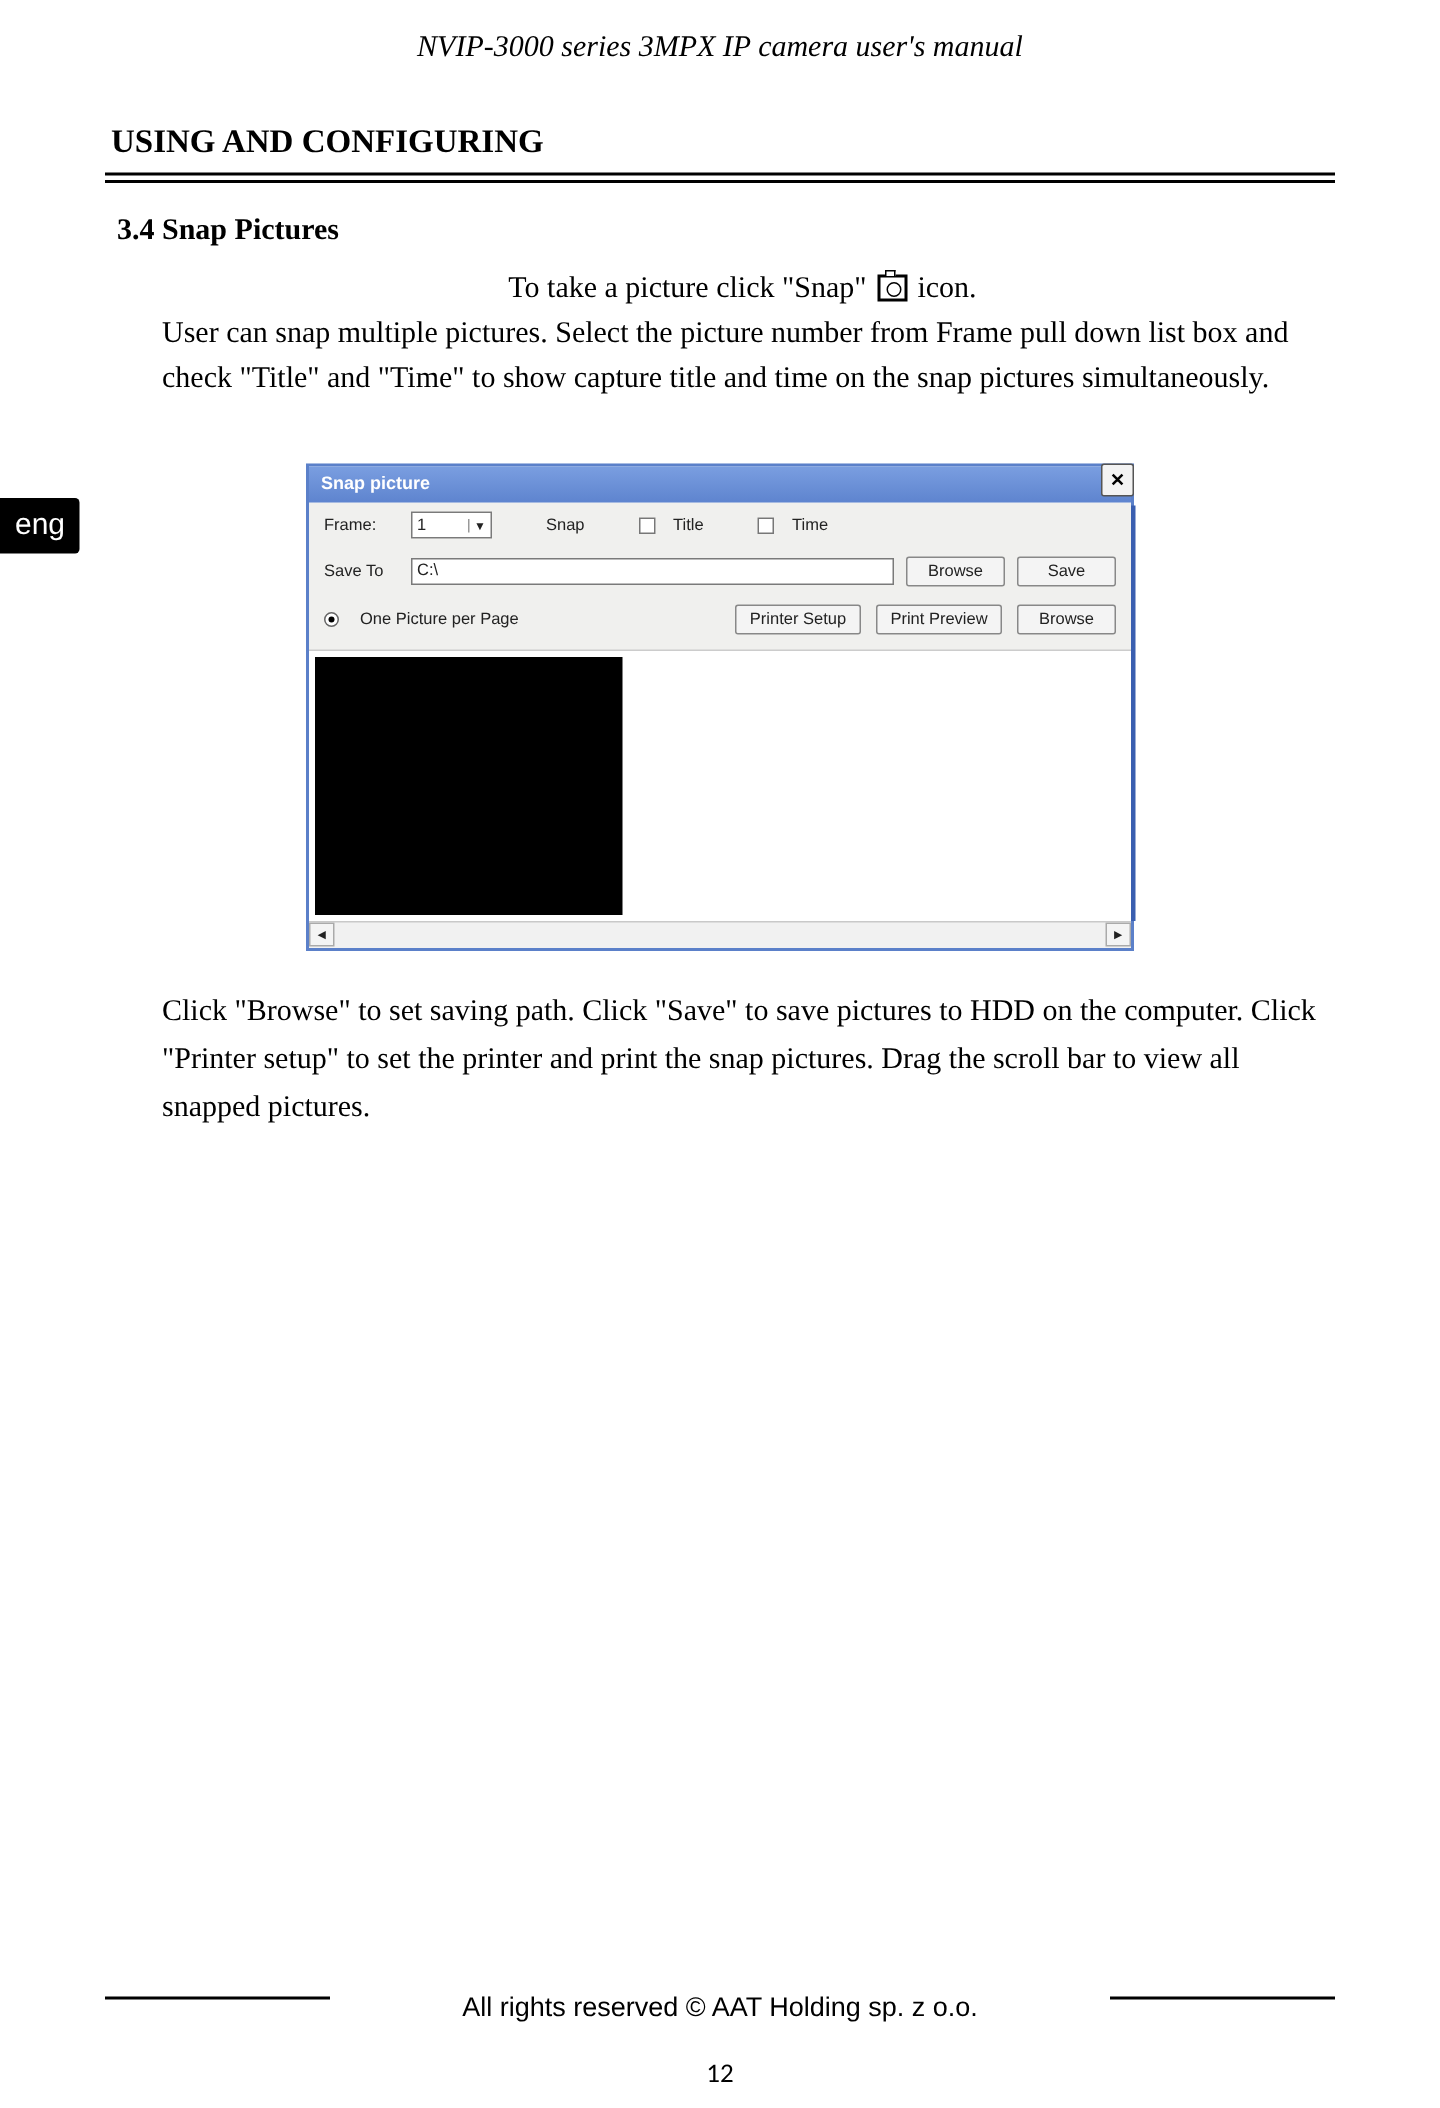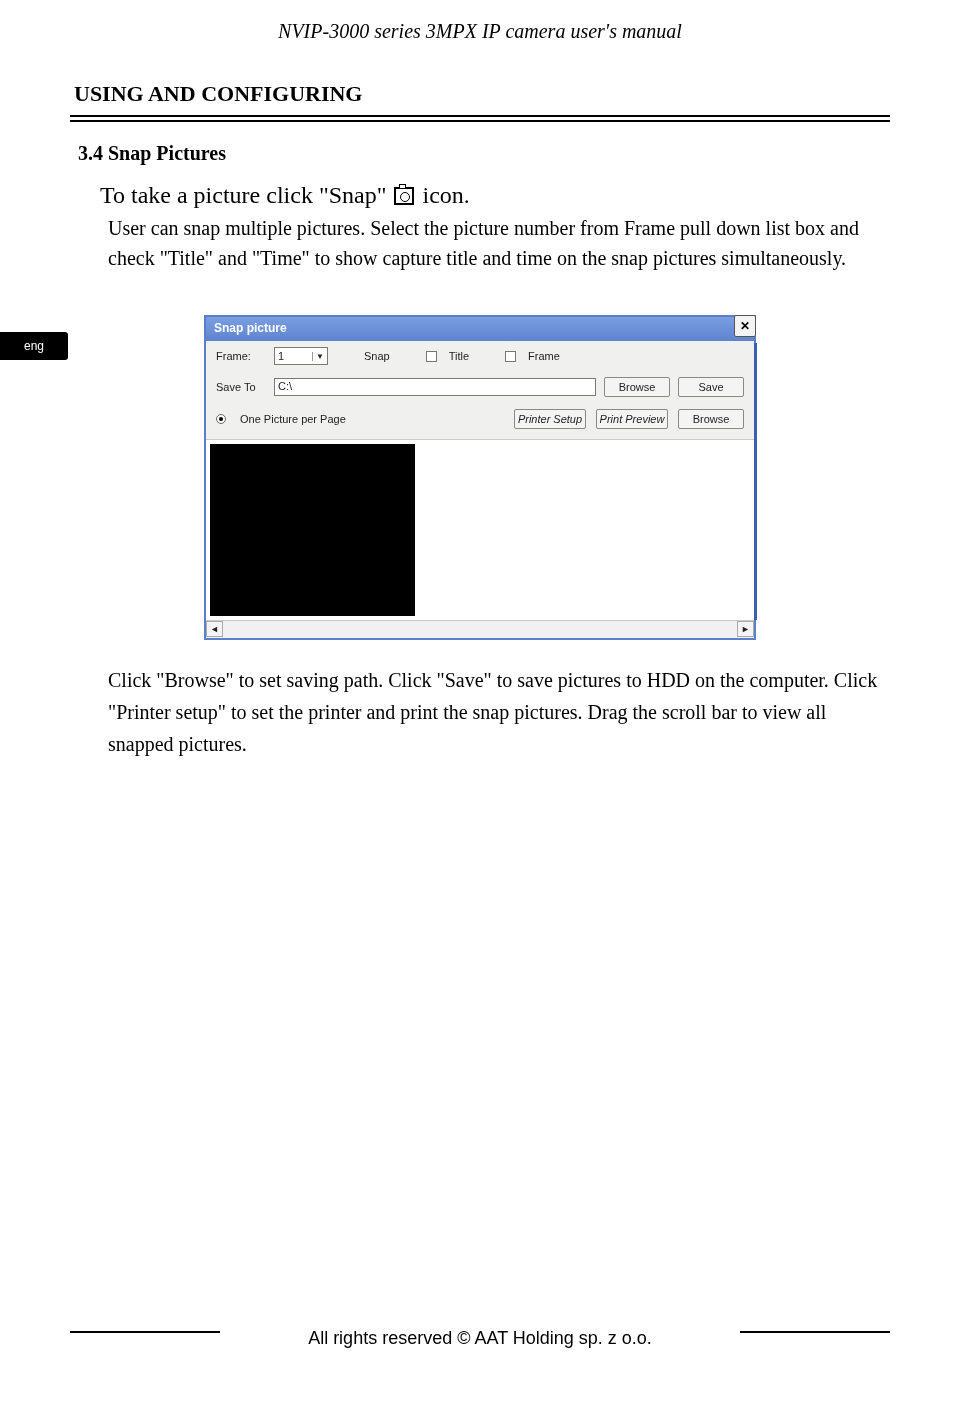--- a/index.html
+++ b/index.html
@@ -38,23 +38,24 @@
     border: none;
     border-top: 2px solid #000;
     margin: 0 0 20px 0;
   }
   .subheading {
     font-weight: bold;
     font-size: 20px;
     margin: 0 0 12px 8px;
   }
   .body-text {
-    font-size: 24px;
+    font-size: 20px;
     line-height: 1.5;
     margin: 0 0 0 30px;
+    text-align: center;
   }
   .body-text2 {
     font-size: 20px;
     line-height: 1.5;
     margin: 0 0 0 38px;
   }
   .body-text3 {
     font-size: 20px;
     line-height: 1.6;
     margin: 24px 0 0 38px;
@@ -88,22 +89,22 @@
     border-radius: 50%;
   }
   
   .eng-tab {
     position: absolute;
     left: 0;
     top: 332px;
     background: #000;
     color: #fff;
     font-family: Arial, sans-serif;
-    font-size: 12px;
-    padding: 7px 24px;
+    font-size: 20px;
+    padding: 7px 10px;
     border-radius: 0 3px 3px 0;
   }
   
   .dialog-wrap {
     margin: 42px auto 0 auto;
     width: 552px;
     position: relative;
     border-radius: 31px;
   }
   .dlg-outer {
@@ -183,21 +184,21 @@
   .dlg-btn {
     border: 1px solid #888;
     background: #f4f4f4;
     width: 66px;
     height: 20px;
     text-align: center;
     line-height: 18px;
     font-size: 11px;
     border-radius: 2px;
   }
-  .dlg-btn.w90 { width: 72px; font-style: italic; }
+  .dlg-btn.w90 { width: 84px; }
   .dlg-row3 {
     display: flex;
     align-items: center;
     padding: 6px 10px 10px 10px;
     gap: 10px;
     border-bottom: 1px solid #ccc;
   }
   .dlg-radio {
     width: 10px; height: 10px;
     border: 1px solid #666;
@@ -318,21 +319,21 @@
         <div class="dlg-row">
           <span class="dlg-label">Frame:</span>
           <div class="dlg-frame-box">
             <span>1</span>
             <span class="dlg-dd-arrow">▼</span>
           </div>
           <span class="dlg-btn-txt">Snap</span>
           <span class="dlg-chk"></span>
           <span>Title</span>
           <span class="dlg-chk"></span>
-          <span>Frame</span>
+          <span>Time</span>
         </div>
 
         <div class="dlg-row">
           <span class="dlg-label">Save To</span>
           <div class="dlg-path-box">C:\</div>
           <div class="dlg-btn">Browse</div>
           <div class="dlg-btn">Save</div>
         </div>
 
         <div class="dlg-row3">
@@ -357,13 +358,14 @@
     </div>
   </div>
 
   <p class="body-text3">Click "Browse" to set saving path. Click "Save" to save pictures to HDD on the computer. Click "Printer setup" to set the printer and print the snap pictures. Drag the scroll bar to view all snapped pictures.</p>
 
   <div class="footer-rules">
     <div class="r"></div>
     <div class="r"></div>
   </div>
   <div class="footer-text">All rights reserved © AAT Holding sp. z o.o.</div>
+  <div class="page-num">12</div>
 </div>
 
 </body></html>

